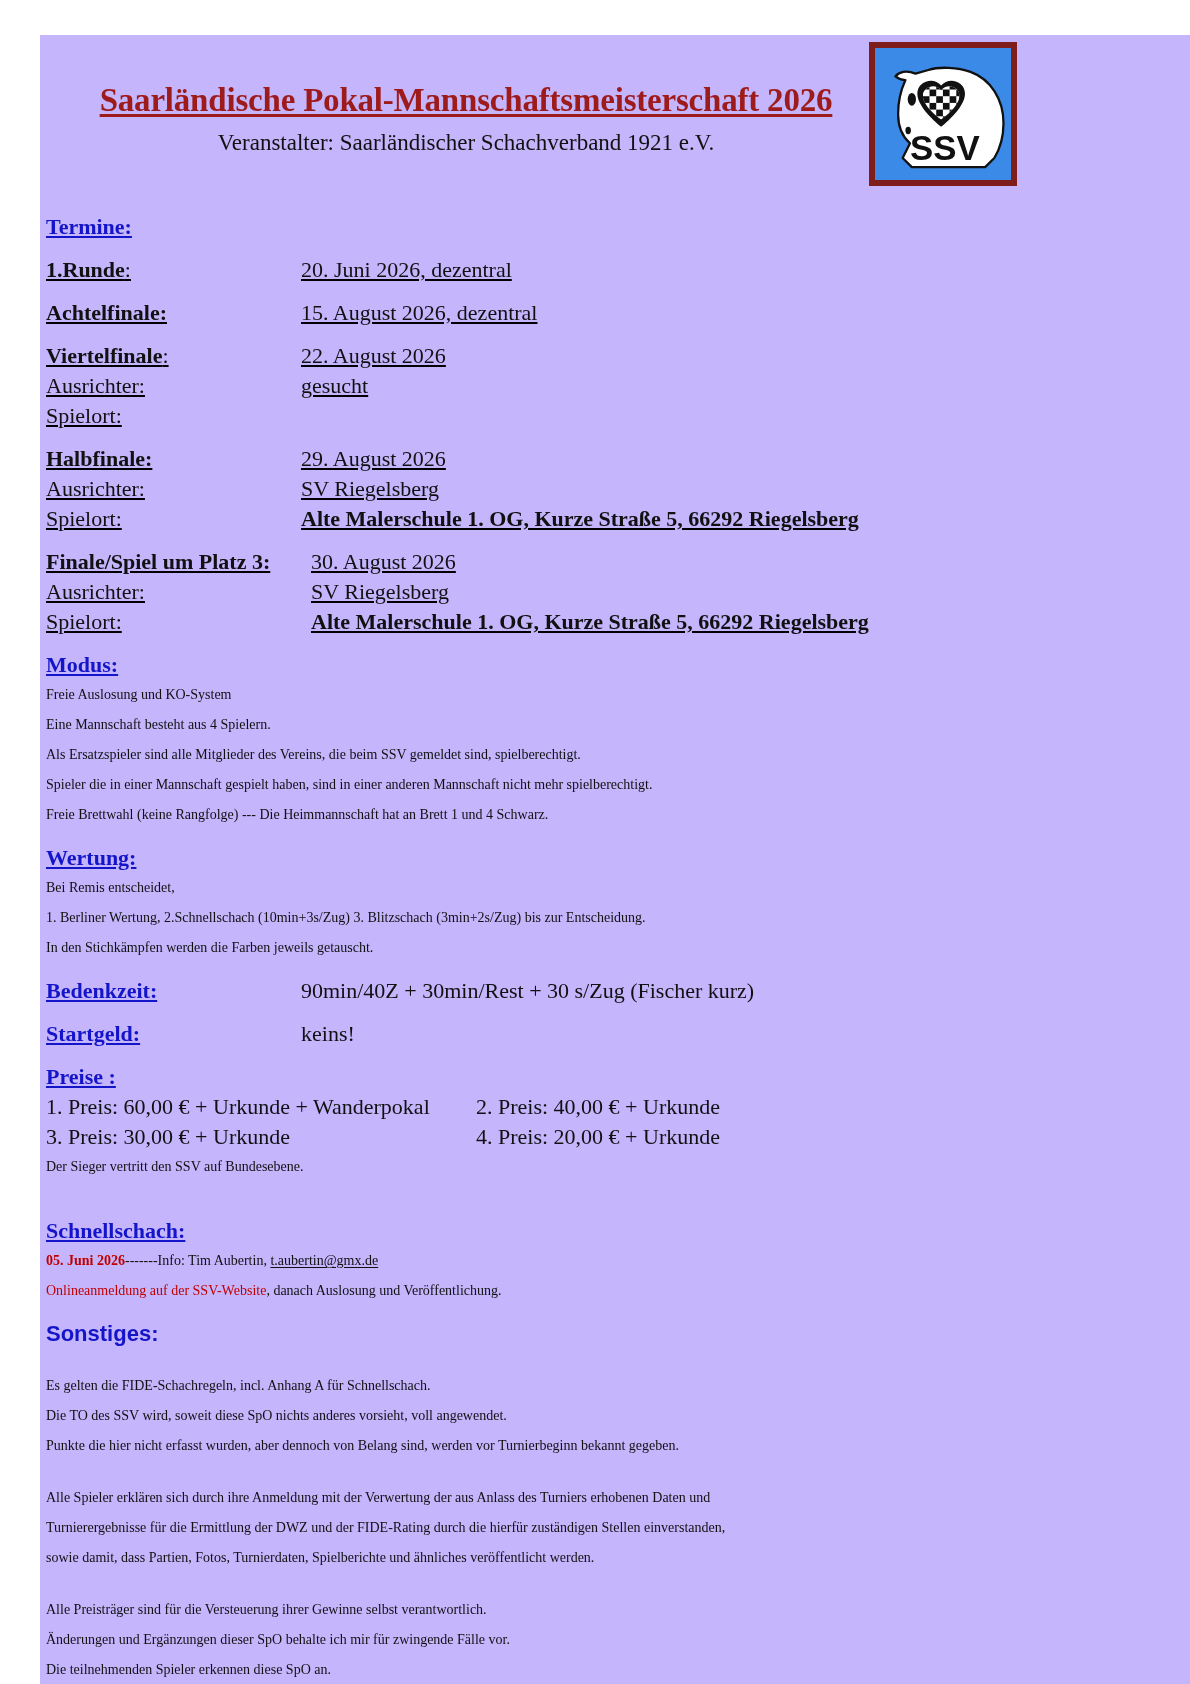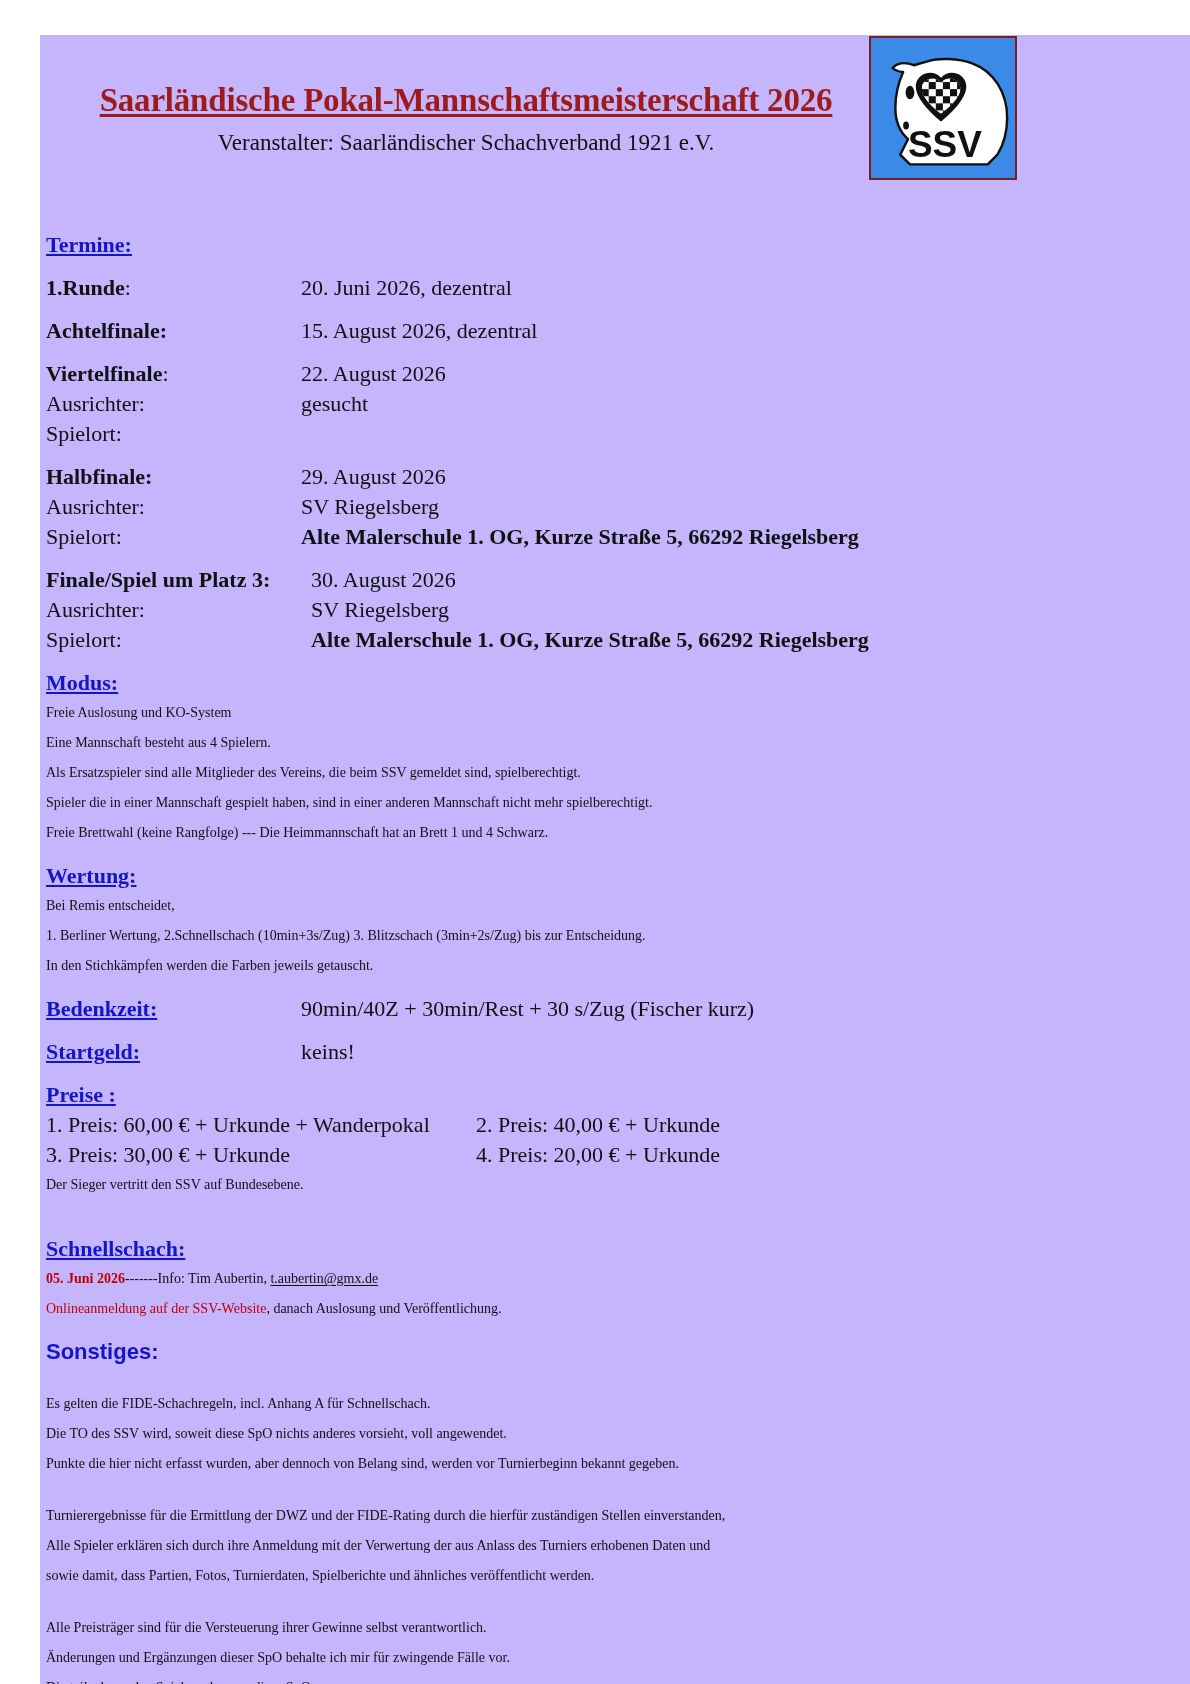--- a/index.html
+++ b/index.html
@@ -65,25 +65,25 @@
     text-align: center;
     font-size: 23px;
     line-height: 30px;
     color: #111111;
   }
 
   
   #logo {
     position: absolute;
     left: 823px;
-    top: 1px;
+    top: 7px;
     width: 148px;
     height: 144px;
     background: #3b8ae8;
-    border: 2px solid #7f1d1d;
+    border: 6px solid #7f1d1d;
     box-sizing: border-box;
     overflow: hidden;
   }
   #logo svg { display:block; width:100%; height:100%; }
 
   
   .sec-head {
     color: #1414c8;
     font-weight: bold;
     font-size: 22px;
@@ -122,21 +122,21 @@
   .row .lbl { width: 255px; flex: none; white-space: nowrap; }
   .row .val { white-space: nowrap; }
 
   .rowb { display: flex; font-size: 22px; line-height: 30px; color:#111111; }
   .rowb .lbl { width: 265px; flex: none; white-space: nowrap; }
 
   .prize-row { display:flex; font-size:22px; line-height:30px; color:#111111;}
   .prize-row .p1 { width: 430px; flex:none; white-space:nowrap; }
   .prize-row .p2 { white-space:nowrap; }
 
-  #termine-block { margin-top: 40px; }
+  #termine-block { margin-top: 22px; text-decoration: underline; }
 </style>
 </head>
 <body>
 
 <div id="page">
   <div id="page-inner">
 
     <div id="header">
       <div id="title">Saarländische Pokal-Mannschaftsmeisterschaft 2026</div>
       <div id="subtitle">Veranstalter:  Saarländischer Schachverband 1921 e.V.</div>
@@ -308,22 +308,22 @@
     <div class="gap-s"></div>
     <div>
       <div><span class="sec-head-plain">Sonstiges:</span></div>
 
       <div class="gap-m"></div>
       <div class="line">Es gelten die FIDE-Schachregeln, incl. Anhang A für Schnellschach.</div>
       <div class="line">Die TO des SSV wird, soweit diese SpO nichts anderes vorsieht, voll angewendet.</div>
       <div class="line">Punkte die hier nicht erfasst wurden, aber dennoch von Belang sind, werden vor Turnierbeginn bekannt gegeben.</div>
 
       <div class="gap-m"></div>
+      <div class="line">Alle Spieler erklären sich durch ihre Anmeldung mit der Verwertung der aus Anlass des Turniers erhobenen Daten und</div>
       <div class="line">Turnierergebnisse für die Ermittlung der DWZ und der FIDE-Rating durch die hierfür zuständigen Stellen einverstanden,</div>
-      <div class="line">Alle Spieler erklären sich durch ihre Anmeldung mit der Verwertung der aus Anlass des Turniers erhobenen Daten und</div>
       <div class="line">sowie damit, dass Partien, Fotos, Turnierdaten, Spielberichte und ähnliches veröffentlicht werden.</div>
 
       <div class="gap-m"></div>
       <div class="line">Alle Preisträger sind für die Versteuerung ihrer Gewinne selbst verantwortlich.</div>
       <div class="line">Änderungen und Ergänzungen dieser SpO behalte ich mir für zwingende Fälle vor.</div>
       <div class="line">Die teilnehmenden Spieler erkennen diese SpO an.</div>
     </div>
 
   </div>
 </div>

